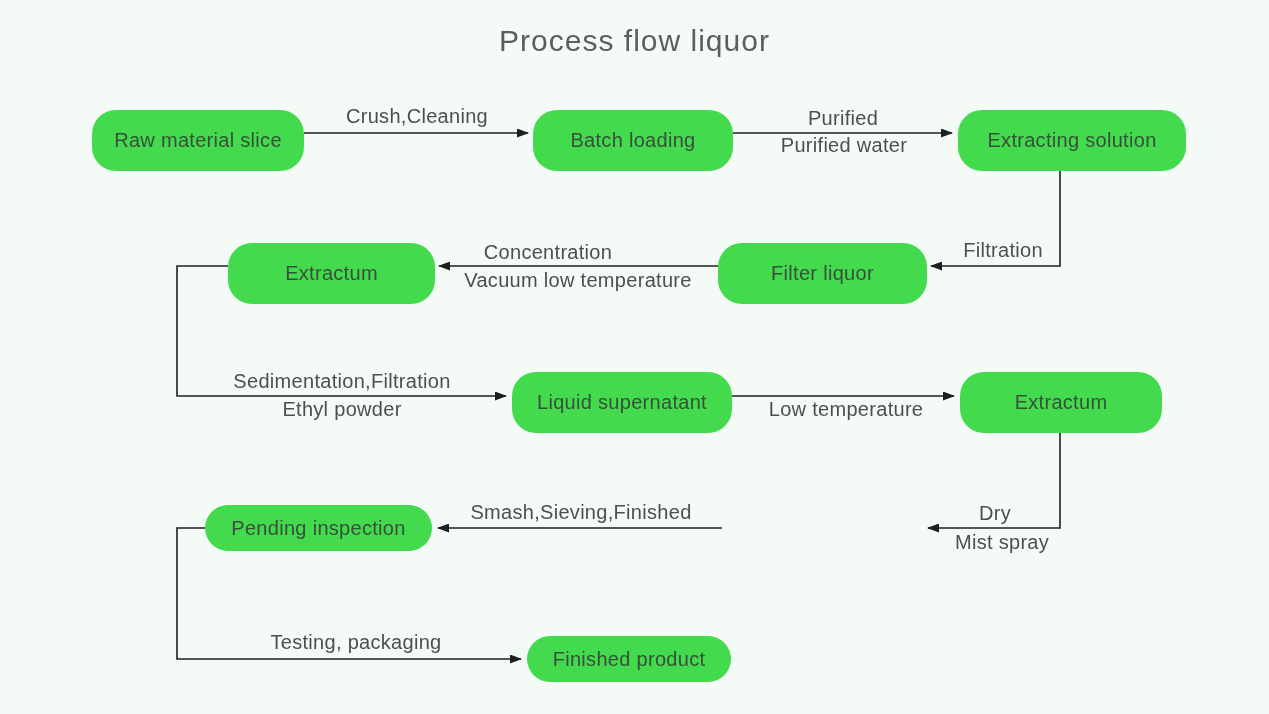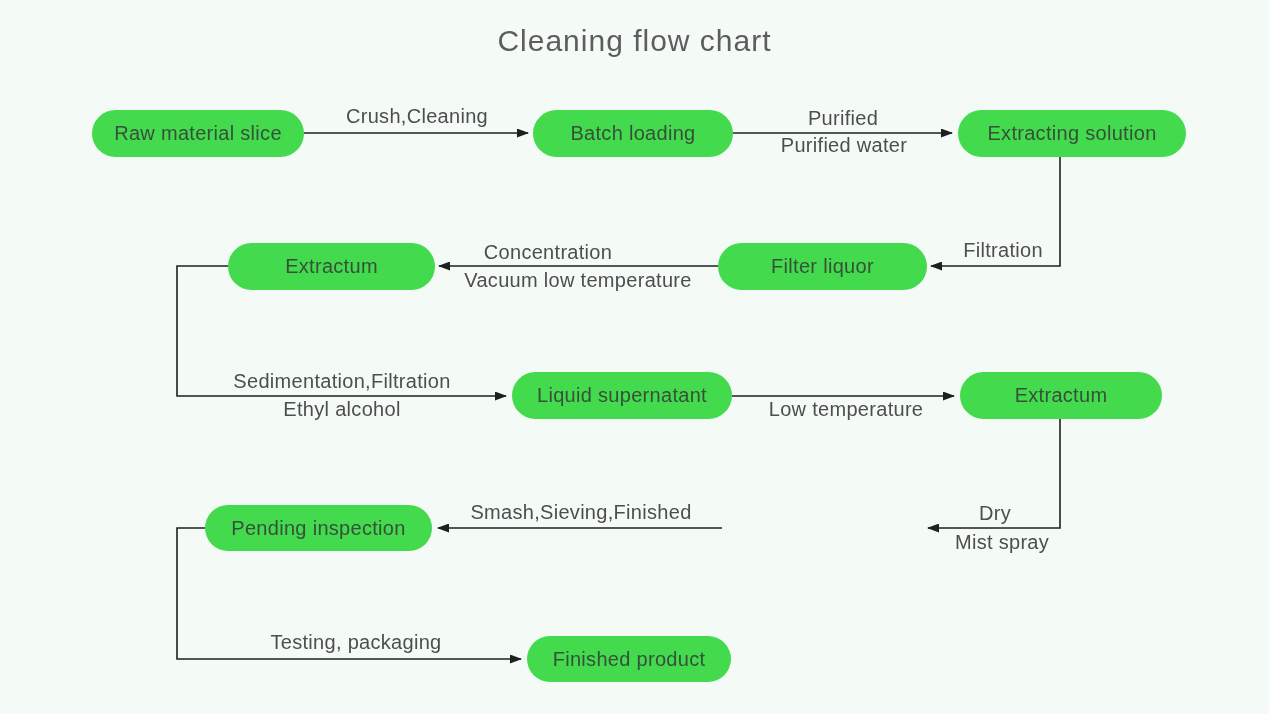--- a/index.html
+++ b/index.html
@@ -35,21 +35,21 @@
     width: 1269px; height: 714px;
   }
   svg.edges path.edge {
     fill: none;
     stroke: var(--line);
     stroke-width: 1.6;
   }
   svg.edges marker path { fill: var(--line); stroke: none; }
   .node {
     position: absolute;
-    height: 47px;
+    height: 61px;
     background: var(--node-fill);
     border-radius: 24px;
     display: flex;
     align-items: center;
     justify-content: center;
     font-size: 20px;
     font-weight: 300;
     letter-spacing: 0.3px;
     color: var(--node-text);
     white-space: nowrap;
@@ -88,21 +88,21 @@
   #e6a { left: 995px;  top: 502px; }
   #e6b { left: 1002px; top: 531px; }
   #e7  { left: 581px;  top: 501px; }
   #e8  { left: 356px;  top: 631px; }
 </style>
 </head>
 <body>
 
 <div class="canvas">
 
-  <div class="chart-title">Cleaning flow chart</div>
+  <div class="chart-title">Process flow liquor</div>
 
   <svg class="edges" viewBox="0 0 1269 714" xmlns="http://www.w3.org/2000/svg" aria-hidden="true">
     <defs>
       <marker id="arrow" viewBox="0 0 12 9" refX="11" refY="4.5" markerWidth="12" markerHeight="9" orient="auto-start-reverse" markerUnits="userSpaceOnUse">
         <path d="M0 0 L12 4.5 L0 9 Z"></path>
       </marker>
     </defs>
     <path class="edge" d="M304 133 H528" marker-end="url(#arrow)"></path>
     <path class="edge" d="M733 133 H952" marker-end="url(#arrow)"></path>
     <path class="edge" d="M1060 157 V266 H931" marker-end="url(#arrow)"></path>
@@ -124,20 +124,20 @@
   <div class="node" id="n7">Pending inspection</div>
   <div class="node" id="n9">Finished product</div>
 
   <div class="edge-label" id="e0">Crush,Cleaning</div>
   <div class="edge-label" id="e1a">Purified</div>
   <div class="edge-label" id="e1b">Purified water</div>
   <div class="edge-label" id="e2">Filtration</div>
   <div class="edge-label" id="e3a">Concentration</div>
   <div class="edge-label" id="e3b">Vacuum low temperature</div>
   <div class="edge-label" id="e4a">Sedimentation,Filtration</div>
-  <div class="edge-label" id="e4b">Ethyl alcohol</div>
+  <div class="edge-label" id="e4b">Ethyl powder</div>
   <div class="edge-label" id="e5b">Low temperature</div>
   <div class="edge-label" id="e6a">Dry</div>
   <div class="edge-label" id="e6b">Mist spray</div>
   <div class="edge-label" id="e7">Smash,Sieving,Finished</div>
   <div class="edge-label" id="e8">Testing, packaging</div>
 
 </div>
 
 </body></html>

